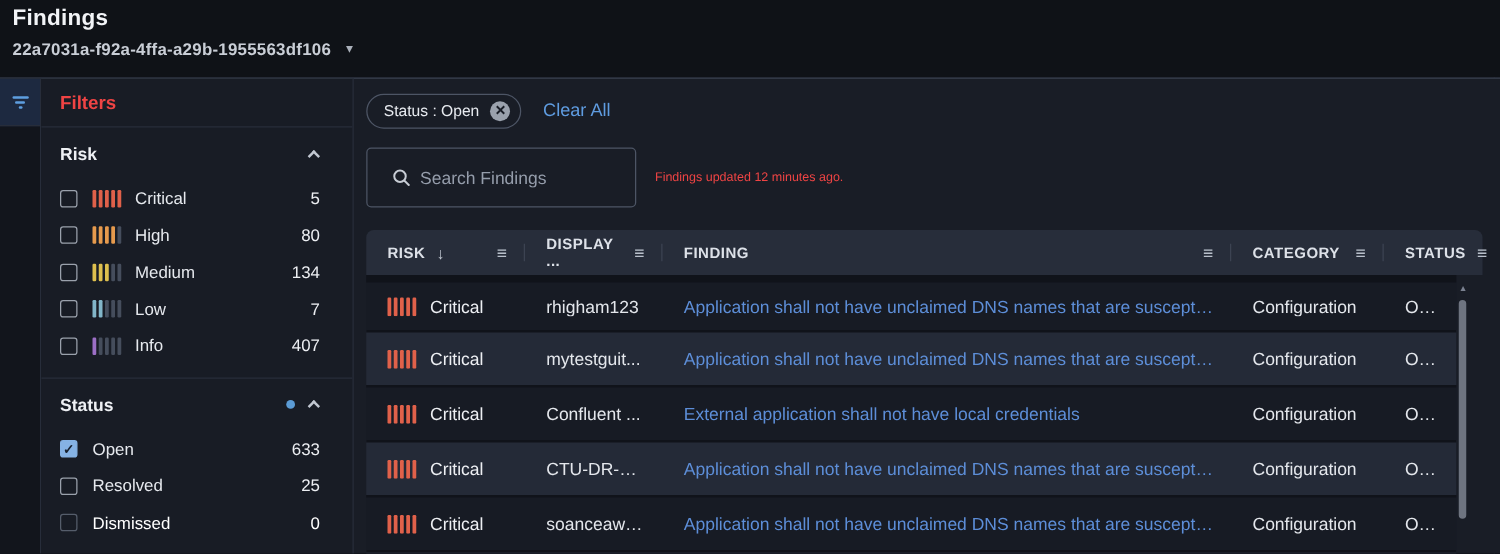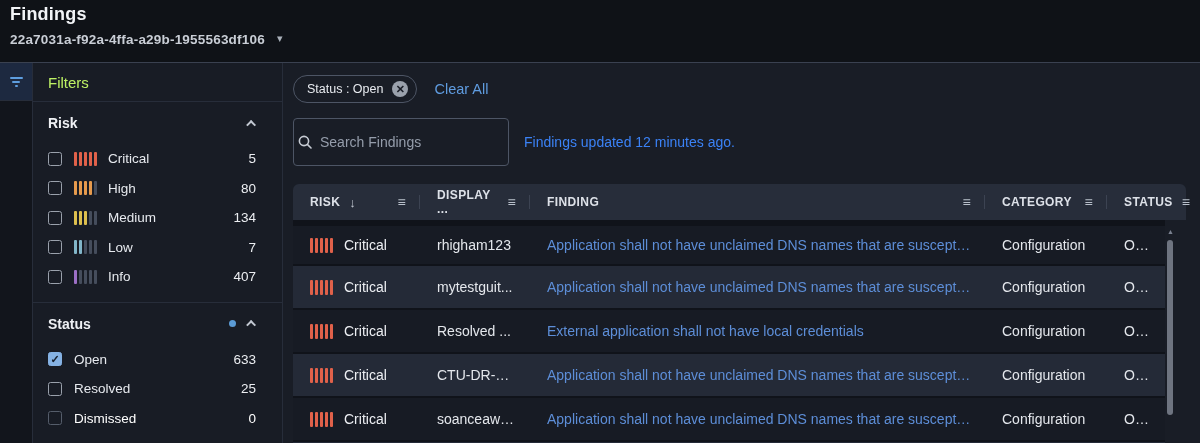--- a/index.html
+++ b/index.html
@@ -22,21 +22,21 @@
   .rail { width:33px; background:#12151c; border-right:1px solid #272d3a; flex-shrink:0; }
   .rail-btn { height:38px; background:#1d2940; border-bottom:1px solid #272d3a; display:flex; align-items:center; justify-content:center; cursor:pointer; }
   .funnel { display:flex; flex-direction:column; align-items:center; gap:2px; }
   .funnel i { display:block; height:2px; background:#5e9ee0; border-radius:1px; }
   .funnel i:nth-child(1){ width:13px; }
   .funnel i:nth-child(2){ width:8px; }
   .funnel i:nth-child(3){ width:3px; }
 
   
   .sidebar { width:250px; background:#181c25; border-right:1px solid #272d3a; flex-shrink:0; overflow:hidden; }
-  .sidebar-header { height:39px; display:flex; align-items:center; padding-left:15px; border-bottom:1px solid #272d3a; font-size:15px; font-weight:normal; color:#bef264; }
+  .sidebar-header { height:39px; display:flex; align-items:center; padding-left:15px; border-bottom:1px solid #272d3a; font-size:15px; font-weight:bold; color:#ef4444; }
   .section { padding:13px 26px 10px 15px; }
   .section + .section { border-top:1px solid #272d3a; }
   .section-head { display:flex; align-items:center; margin-bottom:13px; cursor:pointer; }
   .section-title { font-size:14px; font-weight:bold; color:#eef0f4; flex:1; }
   .blue-dot { width:7px; height:7px; border-radius:50%; background:#5b9bd5; margin-right:13px; }
   .chev-up { width:7px; height:7px; border-left:2px solid #c2c8d2; border-top:2px solid #c2c8d2; transform:rotate(45deg) translateY(2px); }
   .fitem { display:flex; align-items:center; height:29.5px; cursor:pointer; }
   .checkbox { width:14px; height:14px; border:1.5px solid #9aa1ac; border-radius:2.5px; margin-right:12px; flex-shrink:0; display:flex; align-items:center; justify-content:center; }
   .checkbox.checked { background:#85b2e4; border-color:#85b2e4; color:#16202e; font-size:11px; font-weight:bold; }
   .fitem-label { font-size:13.5px; color:#e6e9ee; flex:1; }
@@ -56,25 +56,25 @@
 
   
   .main { flex:1; position:relative; padding-left:10px; overflow:hidden; }
   .chip-row { display:flex; align-items:center; gap:17px; margin-top:12px; }
   .chip { display:flex; align-items:center; gap:9px; height:28px; padding:0 8px 0 13px; border:1px solid #4d5565; border-radius:14px; cursor:pointer; }
   .chip-label { font-size:12.5px; font-weight:normal; color:#e8ebf0; }
   .chip-x { width:16px; height:16px; border-radius:50%; background:#9aa1ac; color:#191d26; font-size:11px; line-height:16px; text-align:center; font-weight:bold; cursor:pointer; }
   .clear-all { font-size:14.5px; color:#5f9ce0; cursor:pointer; }
 
   .search-row { display:flex; align-items:center; margin-top:15px; }
-  .search-box { display:flex; align-items:center; width:216px; height:48px; border:1px solid #4d5565; border-radius:4px; padding:0 4px; gap:8px; background:transparent; }
+  .search-box { display:flex; align-items:center; width:216px; height:48px; border:1px solid #4d5565; border-radius:4px; padding:0 20px; gap:8px; background:transparent; }
   .search-box svg { flex-shrink:0; }
   .search-box input { flex:1; min-width:0; background:transparent; border:0; outline:none; color:#e8eaef; font-size:14px; font-family:"Liberation Sans",sans-serif; }
   .search-box input::placeholder { color:#959dab; }
-  .updated-text { margin-left:15px; font-size:14px; color:#3b82f6; }
+  .updated-text { margin-left:15px; font-size:10px; color:#ef4444; }
 
   
   .table { position:relative; width:893px; margin-top:18px; }
   .thead { height:36px; background:#272d3a; border-radius:6px 6px 0 0; display:flex; align-items:center; font-size:12px; font-weight:bold; color:#dde1e8; letter-spacing:.4px; }
   .th { position:relative; display:flex; align-items:center; gap:9px; height:100%; padding:0 14px 0 17px; }
   .th::after { content:""; position:absolute; right:0; top:11px; height:14px; width:1px; background:#3c4352; }
   .th:last-child::after { display:none; }
   .th-risk { width:127px; } .th-display { width:110px; } .th-finding { flex:1; } .th-category { width:122px; } .th-status { width:79px; }
   .sort-arrow { font-size:13px; color:#c2c8d2; font-weight:normal; }
   .burger { margin-left:auto; font-size:14px; color:#b9c0cb; font-weight:normal; cursor:pointer; }
@@ -303,21 +303,21 @@
             <div class="td td-risk">
               <span class="bars critical sm">
                   <i></i>
                   <i></i>
                   <i></i>
                   <i></i>
                   <i></i>
                 </span>
               <span class="risk-label">Critical</span>
             </div>
-            <div class="td td-display">Resolved ...</div>
+            <div class="td td-display">Confluent ...</div>
             <div class="td td-finding">External application shall not have local credentials</div>
             <div class="td td-category">Configuration</div>
             <div class="td td-status">Open</div>
           </div>
           <div class="tr even">
             <div class="td td-risk">
               <span class="bars critical sm">
                   <i></i>
                   <i></i>
                   <i></i>

